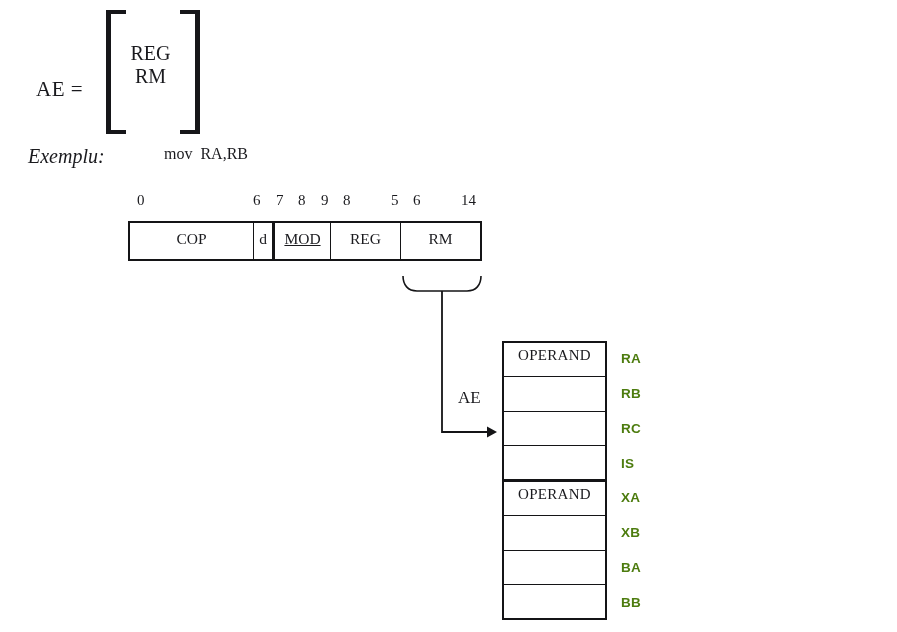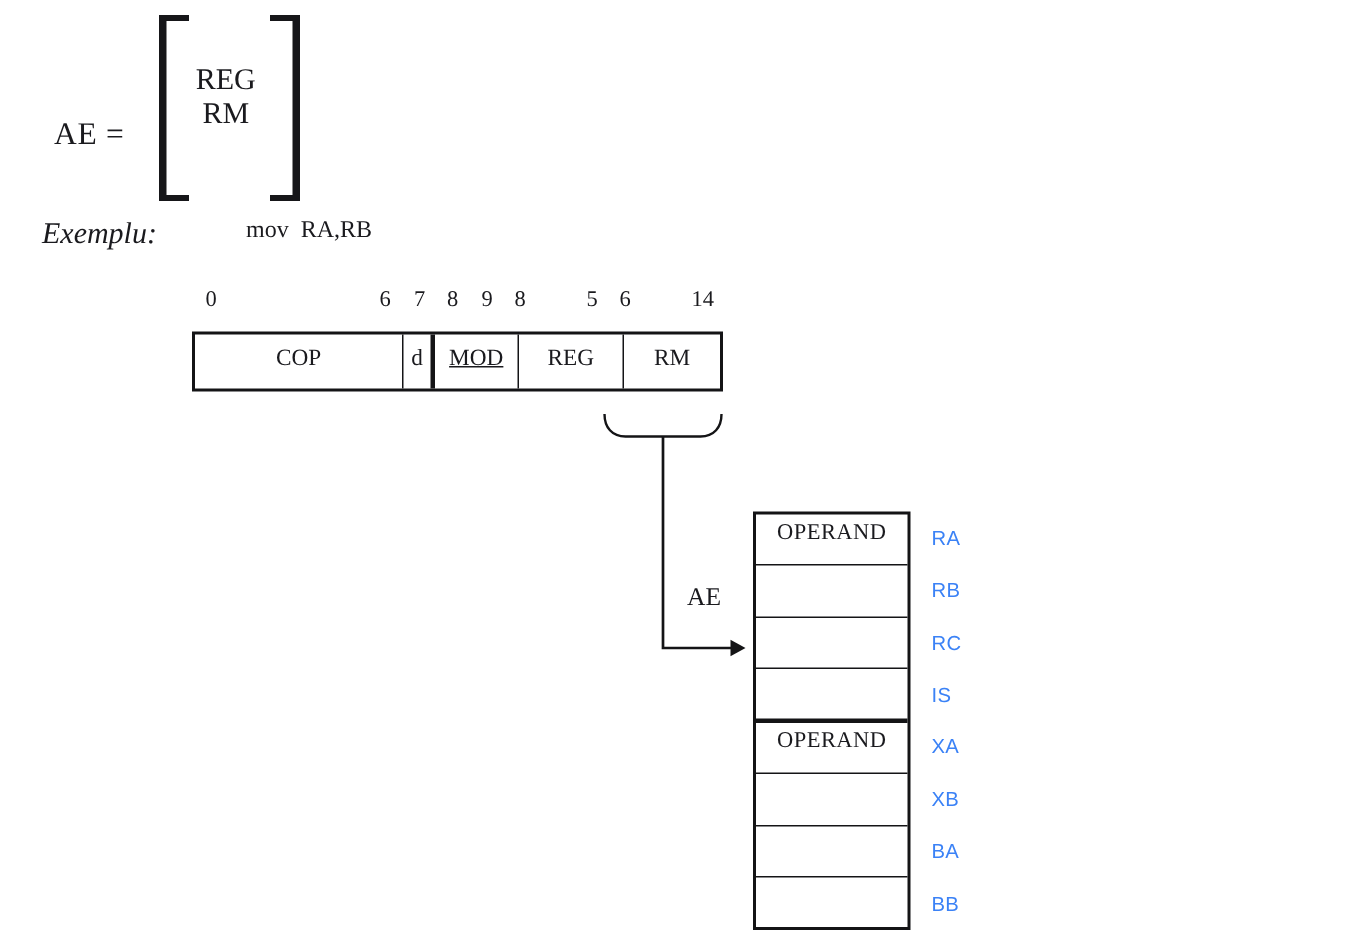--- a/index.html
+++ b/index.html
@@ -44,21 +44,21 @@
     left: 128px; top: 221px; width: 354px; height: 40px;
     border: 2px solid #141416;
     display: flex; box-sizing: border-box;
   }
   .cell {
     display: flex; align-items: center; justify-content: center;
     padding-bottom: 5px; box-sizing: border-box;
     font-size: 15.5px;
     border-right: 1.5px solid #141416;
   }
-  .c-cop { width: 139px; }
+  .c-cop { width: 124px; }
   .c-d   { width: 21px; border-right: 3px solid #141416; }
   .c-mod { width: 56px; text-decoration: underline; }
   .c-reg { width: 70px; }
   .c-rm  { flex: 1; border-right: none; }
 
   
   .flow-svg { left: 400px; top: 272px; width: 110px; height: 170px; }
 
   .ae-label { left: 458px; top: 388px; font-size: 17px; }
 
@@ -77,22 +77,22 @@
   .reg-row.last { border-bottom: none; }
   .reg-val { font-size: 15px; padding-top: 4px; letter-spacing: 0.3px; }
 
   .reg-names {
     left: 621px; top: 341px; width: 50px; height: 279px;
     display: flex; flex-direction: column;
   }
   .reg-name {
     flex: 1; display: flex; align-items: center;
     font-family: "Liberation Sans", sans-serif;
-    font-weight: normal; font-size: 13.5px; letter-spacing: 0.2px;
-    color: #3b82f6;
+    font-weight: bold; font-size: 13.5px; letter-spacing: 0.2px;
+    color: #4d7c0f;
   }
 </style>
 </head>
 <body style="background: rgb(255, 255, 255); color: rgb(26, 26, 30);">
 
 <span class="abs formula-lhs">AE =</span>
 <div class="abs bracket-left"></div>
 <div class="abs bracket-right"></div>
 <div class="abs matrix-stack">
   <div>REG</div>

